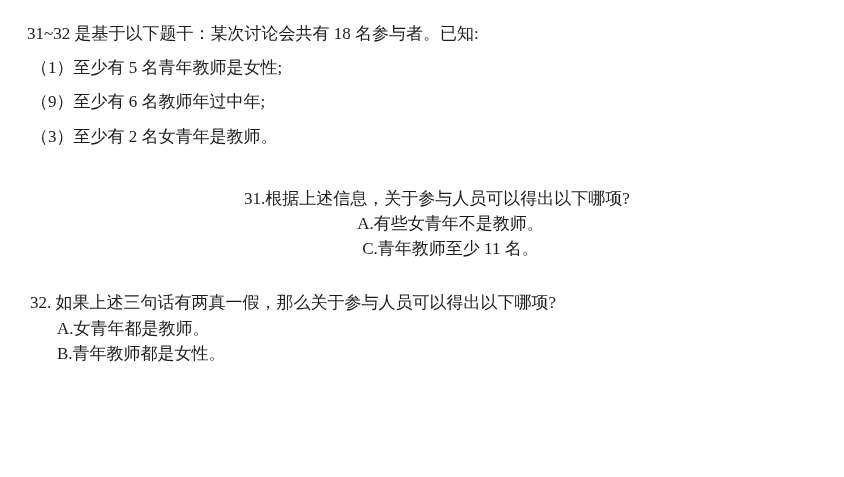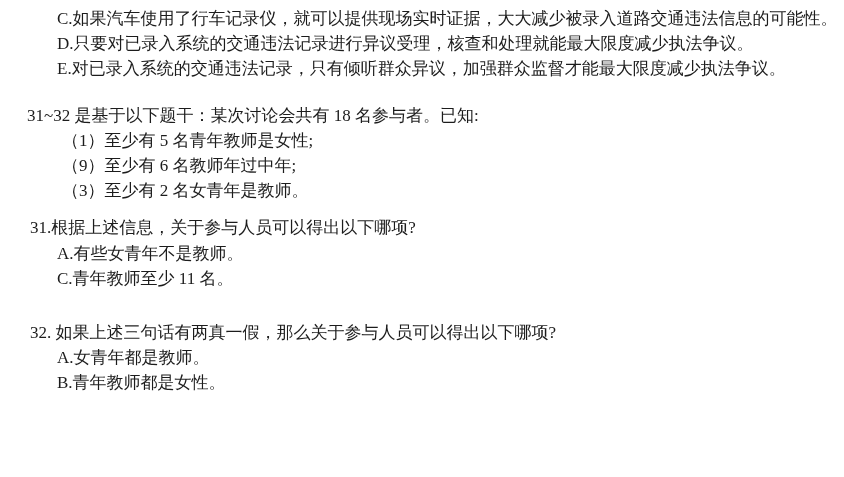--- a/index.html
+++ b/index.html
@@ -17,39 +17,34 @@
     font-size: 17px;
     color: #1c1c1c;
   }
   .line {
     line-height: 25.2px;
     white-space: pre;
   }
   
   .indent-option { padding-left: 57px; }   
   .indent-stem   { padding-left: 27px; }   
-  .indent-cond   { padding-left: 62px; }   
+  .indent-cond   { padding-left: 31px; margin-top: 9px; }   
   .indent-q      { padding-left: 30px; }   
 
   
   .block-prev-options { padding-top: 6px; }
   .block-stem         { margin-top: 21px; }
-  .block-q31          { margin-top: 12px; }
+  .block-q31          { margin-top: 37px; text-align: center; }
   .block-q32          { margin-top: 29px; }
 </style>
 </head>
 <body>
 
 <div class="page">
 
-  <div class="block-prev-options">
-    <div class="line indent-option">C.如果汽车使用了行车记录仪，就可以提供现场实时证据，大大减少被录入道路交通违法信息的可能性。</div>
-    <div class="line indent-option">D.只要对已录入系统的交通违法记录进行异议受理，核查和处理就能最大限度减少执法争议。</div>
-    <div class="line indent-option">E.对已录入系统的交通违法记录，只有倾听群众异议，加强群众监督才能最大限度减少执法争议。</div>
-  </div>
 
   <div class="block-stem">
     <div class="line indent-stem">31~32 是基于以下题干：某次讨论会共有 18 名参与者。已知:</div>
     <div class="line indent-cond">（1）至少有 5 名青年教师是女性;</div>
     <div class="line indent-cond">（9）至少有 6 名教师年过中年;</div>
     <div class="line indent-cond">（3）至少有 2 名女青年是教师。</div>
   </div>
 
   <div class="block-q31">
     <div class="line indent-q">31.根据上述信息，关于参与人员可以得出以下哪项?</div>

